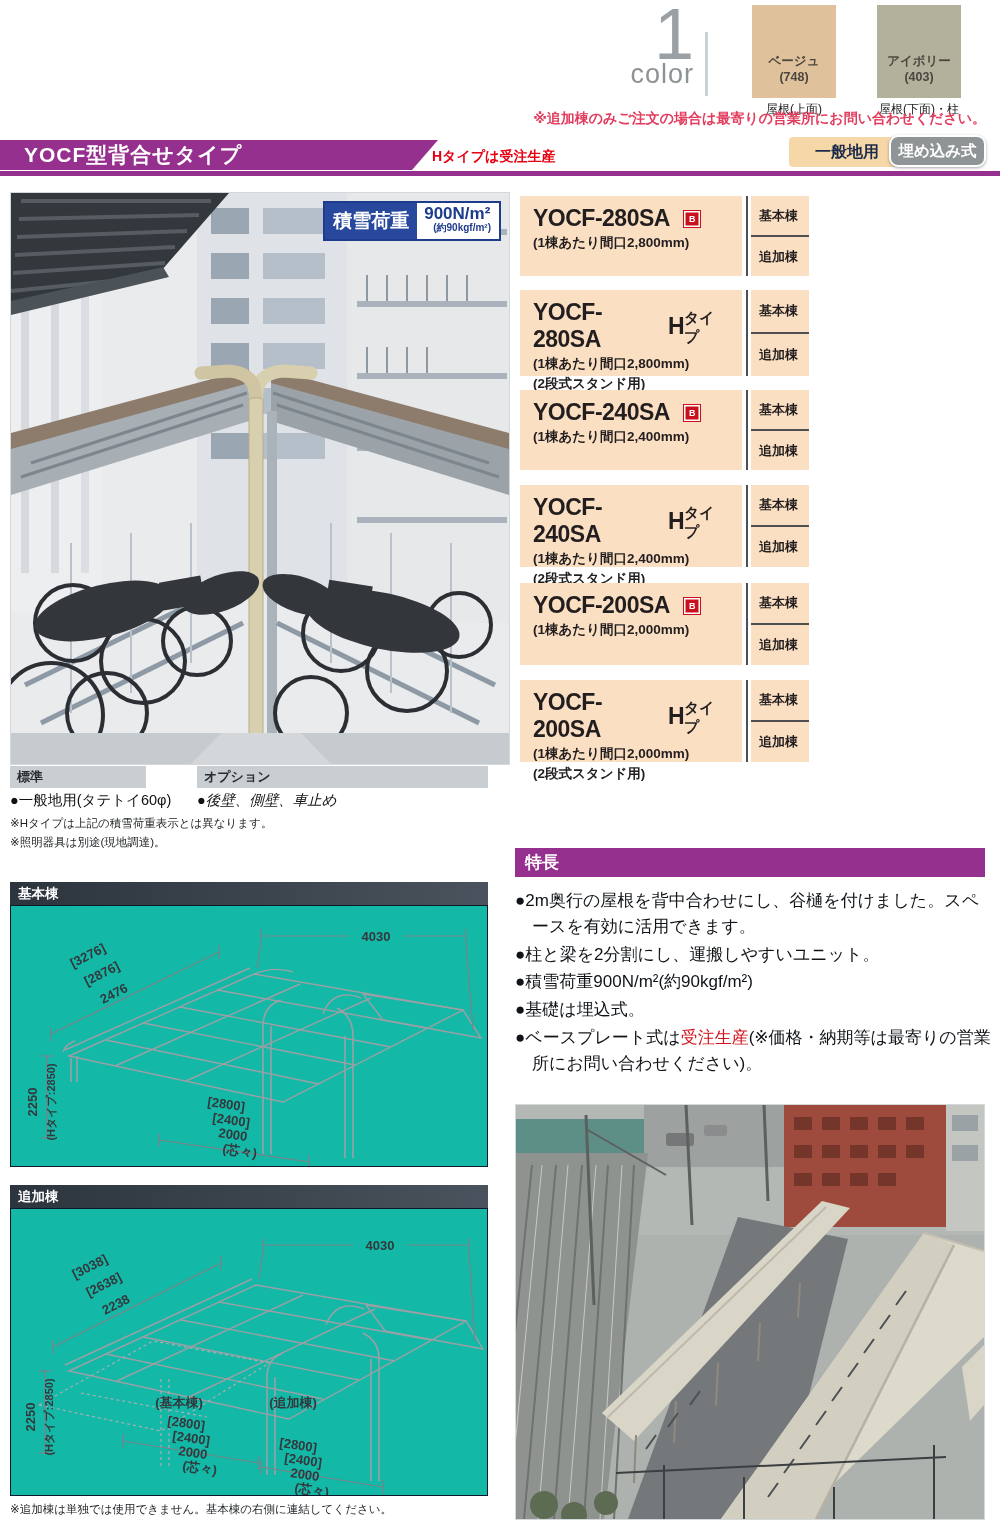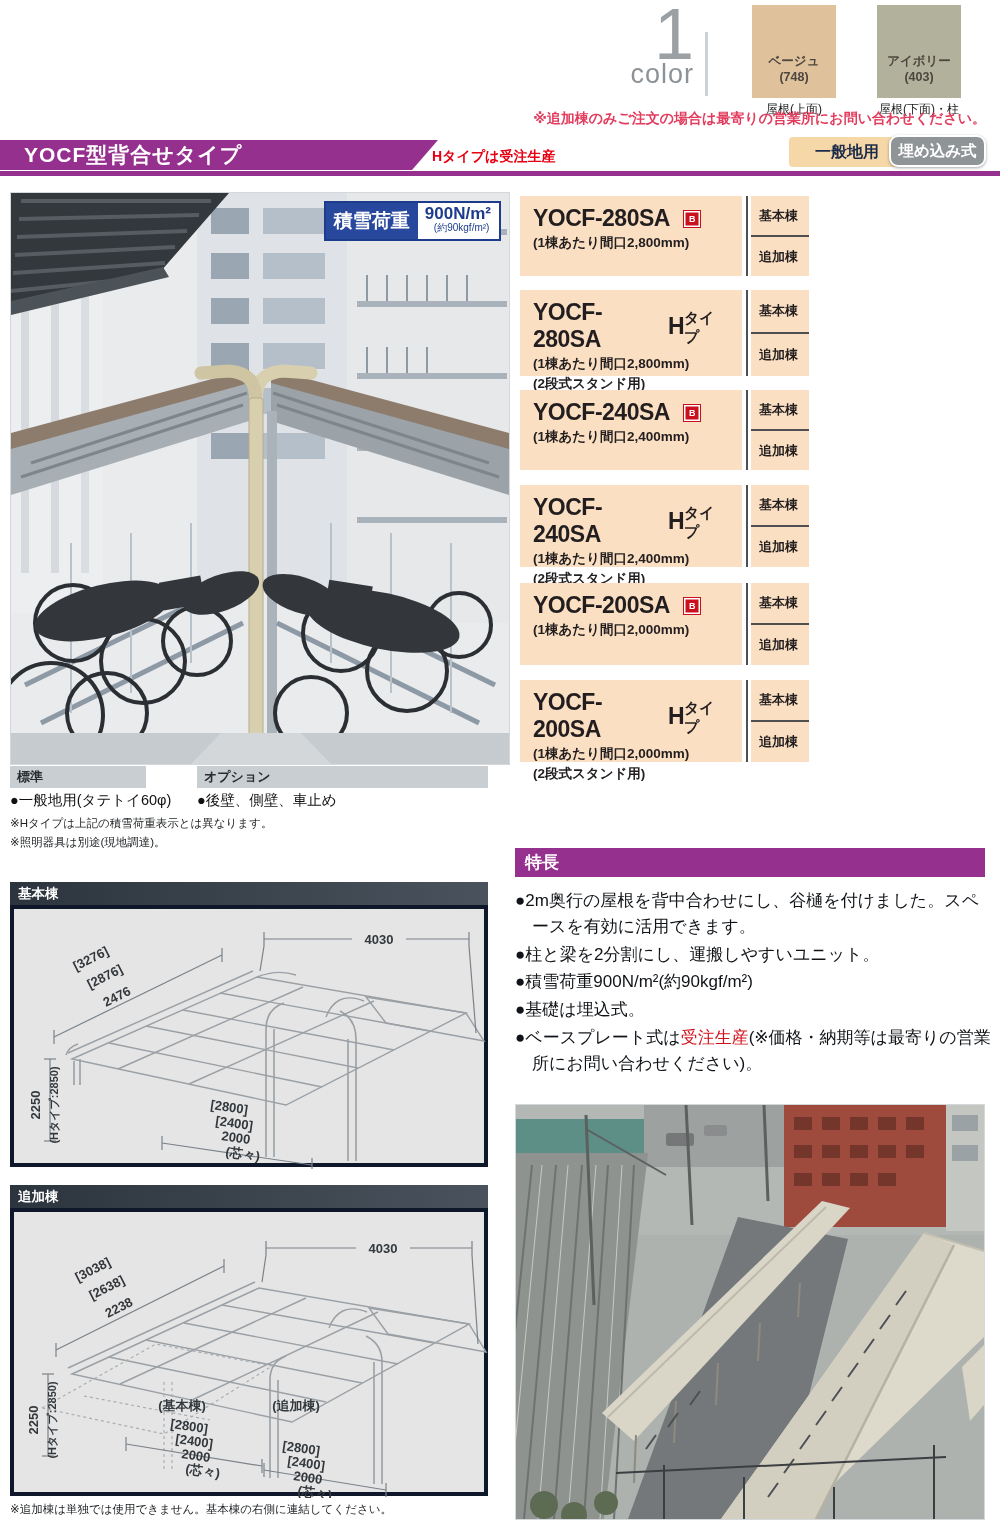--- a/index.html
+++ b/index.html
@@ -39,21 +39,21 @@
                  display:flex;align-items:center;justify-content:center;
                  font-size:15.5px;font-weight:bold;color:#fff;}
 
   
   .photo-main{left:10px;top:192px;width:500px;height:573px;border:1px solid #d5d8da;box-sizing:border-box;}
   .photo-station{left:515px;top:1104px;width:470px;height:416px;border:1px solid #d5d8da;box-sizing:border-box;}
   .snow-badge{position:absolute;top:8px;right:8px;display:flex;border:2px solid #1e3c8c;background:#fff;}
   .snow-label{background:#27489d;color:#fff;font-weight:bold;font-size:19px;padding:5px 8px;display:flex;align-items:center;}
   .snow-val{padding:2px 8px 2px 7px;color:#1e3c8c;line-height:1.05;text-align:left;}
   .snow-num{font-size:17px;font-weight:bold;}
-  .snow-sub{font-size:10px;font-weight:normal;margin-left:9px;}
+  .snow-sub{font-size:10px;font-weight:bold;margin-left:9px;}
 
   
   .prod-row{left:520px;display:flex;align-items:stretch;}
   .prod-main{width:222px;background:#fbdfc3;padding:9px 16px 0 13px;box-sizing:border-box;}
   .prod-name{font-size:23px;font-weight:bold;color:#221e1f;display:flex;align-items:center;letter-spacing:-.5px;}
   .prod-h{margin-left:6px;}
   .prod-hlabel{font-size:15px;align-self:center;margin-top:3px;}
   .mark{width:16px;height:16px;background:#c9101c;color:#fff;font-size:9px;font-weight:bold;
         display:flex;align-items:center;justify-content:center;margin-left:7px;
         box-shadow:inset 0 0 0 1.5px #fff;border:1.5px solid #c9101c;box-sizing:content-box;}
@@ -65,36 +65,36 @@
              font-size:13px;font-weight:bold;color:#221e1f;}
   .prod-cell-sep{height:2px;background:#4f4f4f;}
 
   
   .gray-bar{height:22px;background:#c9ced3;font-size:13px;font-weight:bold;color:#2a2d30;
             line-height:22px;padding-left:7px;box-sizing:border-box;}
   .bar-std{left:10px;top:766px;width:136px;}
   .bar-opt{left:197px;top:766px;width:291px;}
   .bullet-item{font-size:14.5px;color:#111;top:791px;font-weight:500;}
   .bullet-std{left:10px;}
-  .bullet-opt{left:197px;}
+  .bullet-opt{left:197px;font-style:italic;}
   .small-notes{left:10px;top:814px;font-size:11.5px;color:#1d2023;line-height:1.65;}
 
   
   .feat-bar{left:515px;top:848px;width:470px;height:29px;background:#96308e;color:#fff;
             font-size:17px;font-weight:bold;line-height:29px;padding-left:10px;box-sizing:border-box;}
   .feat-list{left:515px;top:888px;width:476px;font-size:17px;color:#101418;line-height:1.52;font-weight:500;}
   .feat-item{text-indent:-17px;padding-left:17px;margin-bottom:2px;}
   .feat-red{color:#d0111b;}
 
   
   .diag-bar{height:23px;background:linear-gradient(90deg,#2c343d,#4a535d);color:#fff;
             font-size:13.5px;font-weight:bold;line-height:23px;padding-left:8px;box-sizing:border-box;}
   .diag-bar-basic{left:10px;top:882px;width:478px;}
   .diag-bar-add{left:10px;top:1185px;width:478px;}
-  .diag-box{border:4px solid #0f172a;background:#e5e5e5;box-sizing:border-box;}
+  .diag-box{border:1px solid #0f172a;background:#14b8a6;box-sizing:border-box;}
   .diag-box-basic{left:10px;top:905px;width:478px;height:262px;}
   .diag-box-add{left:10px;top:1208px;width:478px;height:288px;}
   .diag-footnote{left:10px;top:1502px;font-size:11.5px;color:#1d2023;}
 
   svg text{font-family:"Liberation Sans","DejaVu Sans",sans-serif;}
   .dimtxt{font-size:13px;font-weight:bold;fill:#33383d;}
   .dimtxt-sm{font-size:11px;font-weight:bold;fill:#33383d;}
 </style>
 </head>
 <body>

